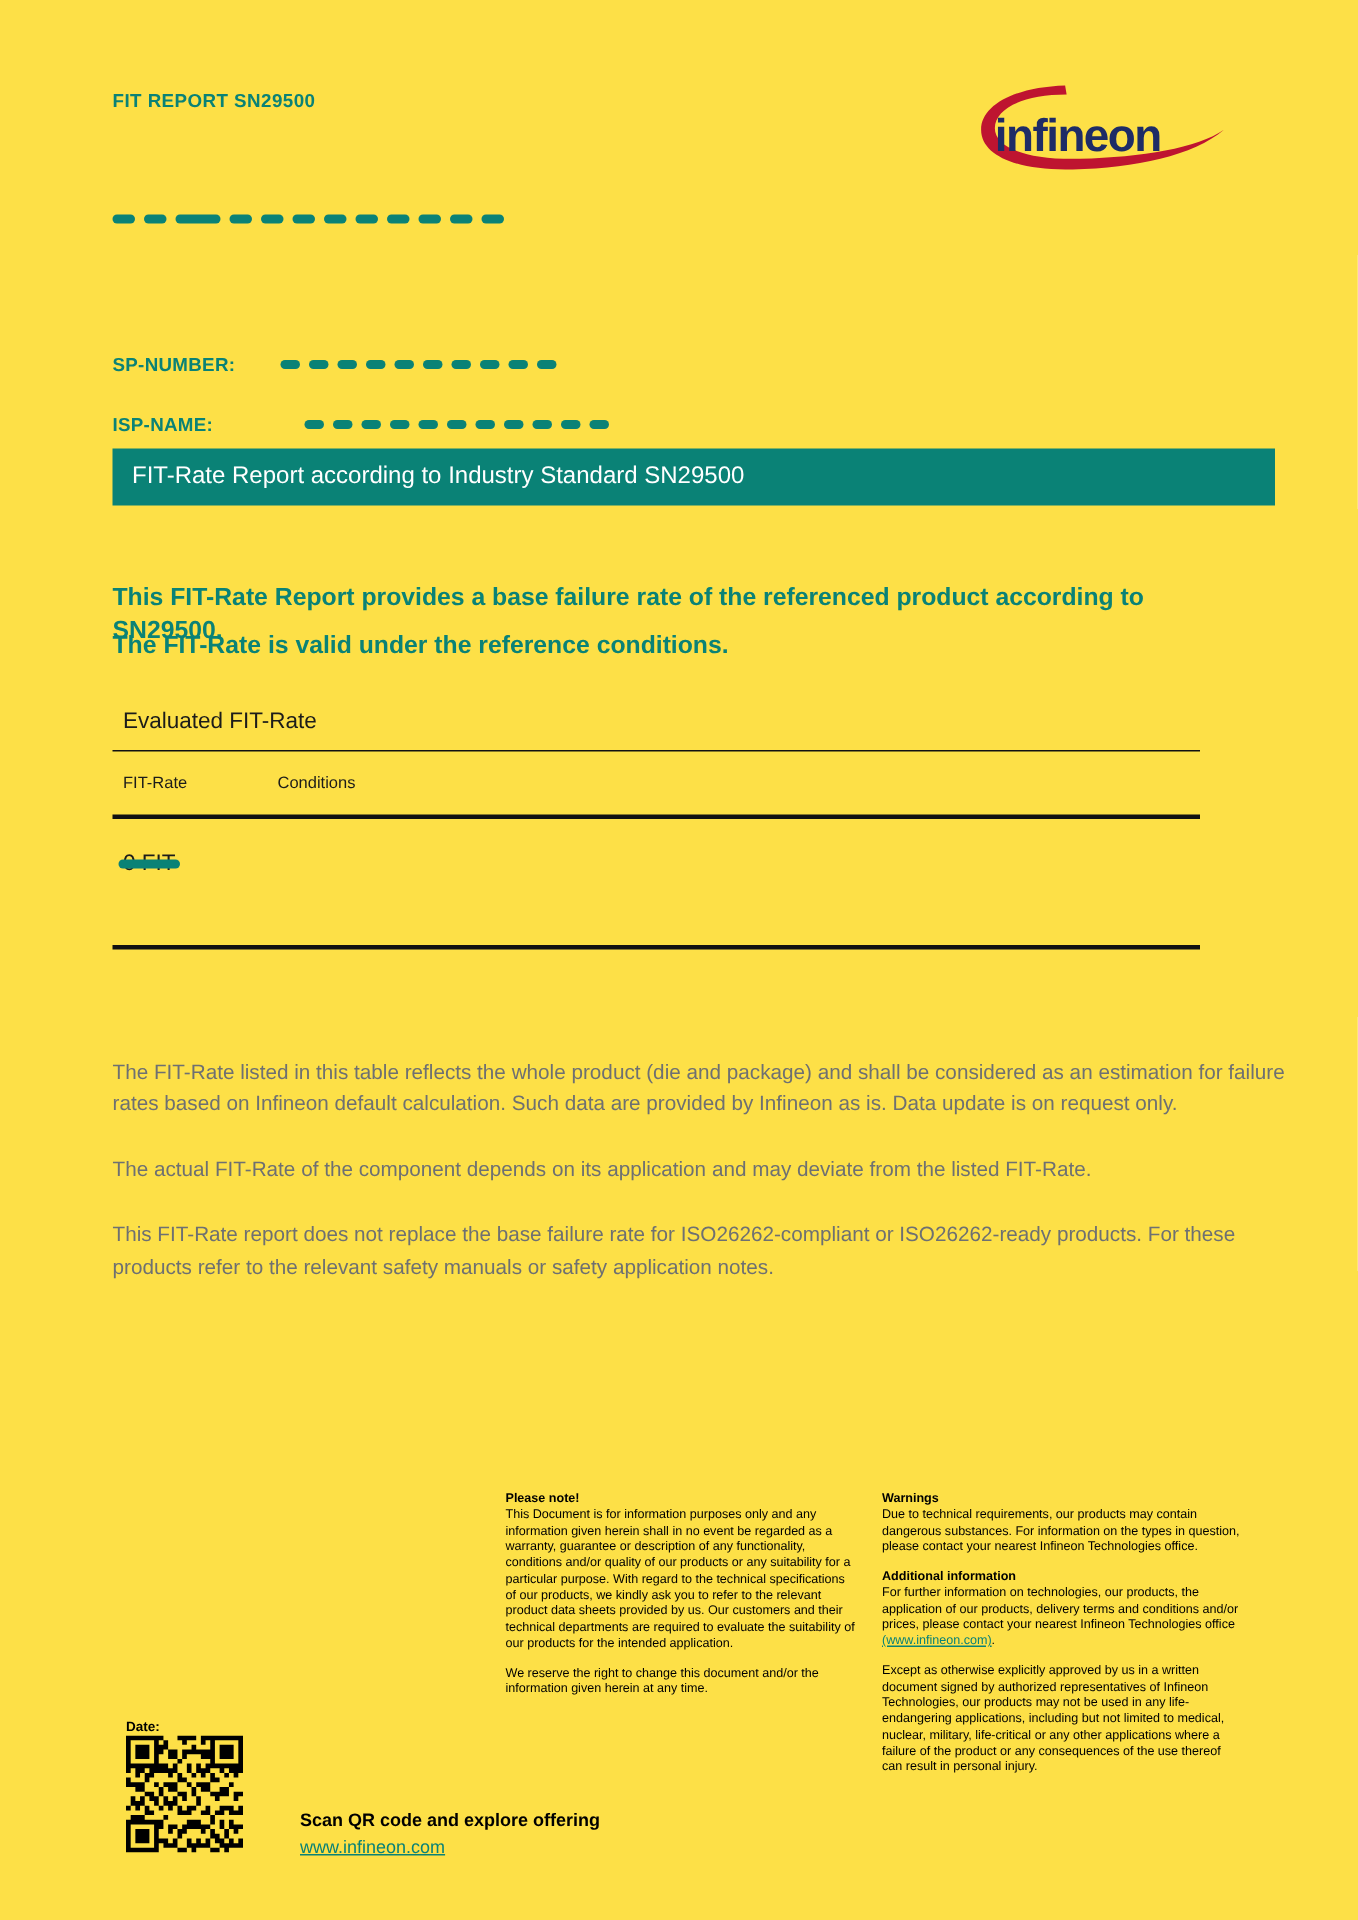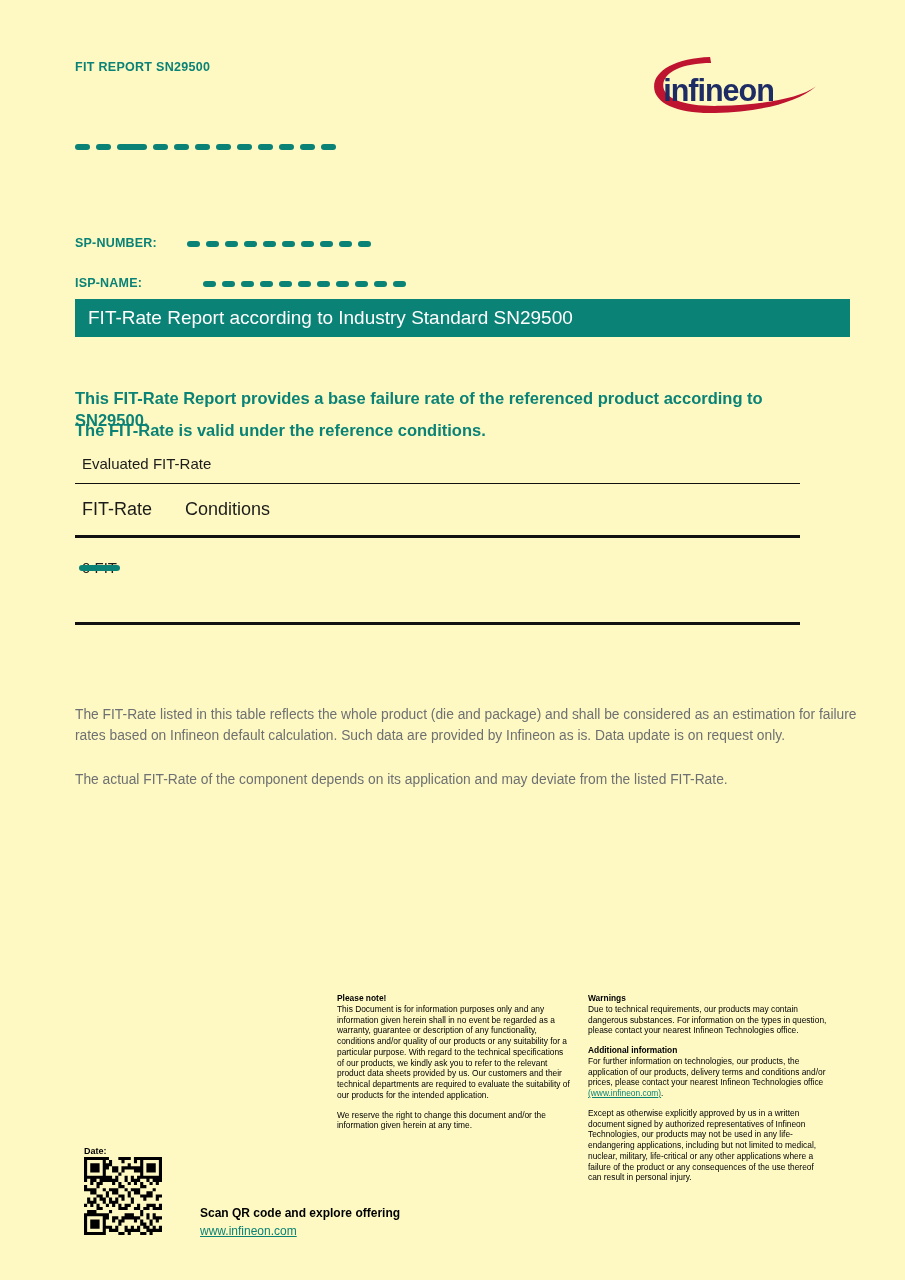--- a/index.html
+++ b/index.html
@@ -1,37 +1,37 @@
 <!DOCTYPE html>
 <html><head>
 <meta charset="utf-8">
 <style>
   :root { --teal:#0A8276; --ink:#1C1C1A; --gray:#6E7072; --logo-blue:#1E2C66; --logo-red:#BE1430; }
   * { box-sizing:border-box; }
   body { margin:0; background:#ffffff; font-family:"Liberation Sans", sans-serif; }
-  .page { position:relative; width:905px; height:1280px; background:#fef9c3; overflow:hidden; }
+  .page { position:relative; width:905px; height:1280px; background:#fde047; overflow:hidden; }
 
   .report-title { position:absolute; left:75px; top:60px; color:var(--teal); font-weight:bold; font-size:12.5px; letter-spacing:.3px; }
 
   .logo { position:absolute; left:650px; top:50px; width:168px; height:76px;text-decoration:underline; }
   .logo svg { width:100%; height:100%; }
 
   .redact-row { position:absolute; white-space:nowrap; }
   .blob { display:inline-block; height:6px; border-radius:3px; background:var(--teal); margin-right:6px; vertical-align:middle; }
 
   .field-row { position:absolute; left:75px; display:flex; align-items:center; }
   .field-label { color:var(--teal); font-weight:bold; font-size:12.5px; width:112px; letter-spacing:.2px; }
 
-  .banner { position:absolute; left:75px; top:299px; width:775px; height:38px; background:var(--teal); color:#fff; font-size:19px; line-height:38px; padding-left:13px; }
+  .banner { position:absolute; left:75px; top:299px; width:775px; height:38px; background:var(--teal); color:#fff; font-size:16px; line-height:38px; padding-left:13px; }
 
   .teal-heading { position:absolute; left:75px; width:705px; color:var(--teal); font-weight:bold; font-size:16.5px; line-height:1.32; }
 
-  .fit-table { position:absolute; left:75px; top:455px; width:725px; color:var(--ink); }
+  .fit-table { position:absolute; left:75px; top:472px; width:725px; color:var(--ink); }
   .tbl-section-title { font-size:15px; padding:0 0 11px 7px; border-bottom:1px solid #111; }
-  .tbl-header { display:grid; grid-template-columns:103px auto; font-size:18px; padding:15px 0 15px 7px; border-bottom:3px solid #111; }
+  .tbl-header { display:grid; grid-template-columns:103px auto; font-size:11px; padding:15px 0 15px 7px; border-bottom:3px solid #111; }
   .tbl-row { display:grid; grid-template-columns:103px auto; font-size:15px; padding:21px 0 46px 7px; border-bottom:3px solid #111; }
   .cond-label { display:inline-block; width:342px; }
   .theta { font-family:"DejaVu Serif", serif; font-style:italic; }
   sub { font-size:10px; }
 
   .redact-strike { position:relative; white-space:nowrap; }
   .redact-strike::after { content:""; position:absolute; left:-3px; right:-3px; top:50%; transform:translateY(-50%); height:6px; border-radius:3px; background:var(--teal); }
 
   .body-copy { position:absolute; left:75px; top:688px; width:782px; color:var(--gray); font-size:13.8px; line-height:1.55; }
   .body-copy p { margin:16px 0 22px 0; }
@@ -91,20 +91,21 @@
     <div class="tbl-row">
       <div>
         <span class="redact-strike">0 FIT</span>
       </div>
     </div>
   </div>
 
   <div class="body-copy">
     <p>The FIT-Rate listed in this table reflects the whole product (die and package) and shall be considered as an estimation for failure rates based on Infineon default calculation. Such data are provided by Infineon as is. Data update is on request only.</p>
     <p>The actual FIT-Rate of the component depends on its application and may deviate from the listed FIT-Rate.</p>
+    <p>This FIT-Rate report does not replace the base failure rate for ISO26262-compliant or ISO26262-ready products. For these products refer to the relevant safety manuals or safety application notes.</p>
   </div>
 
 
   <div class="foot-col col2">
     <p><span class="foot-title">Please note!</span><br>
     <span>This Document is for information purposes only and any information given herein shall in no event be regarded as a warranty, guarantee or description of any functionality, conditions and/or quality of our products or any suitability for a particular purpose. With regard to the technical specifications of our products, we kindly ask you to refer to the relevant product data sheets provided by us. Our customers and their technical departments are required to evaluate the suitability of our products for the intended application.</span></p>
     <p>We reserve the right to change this document and/or the information given herein at any time.</p>
   </div>
 
   <div class="foot-col col3">

